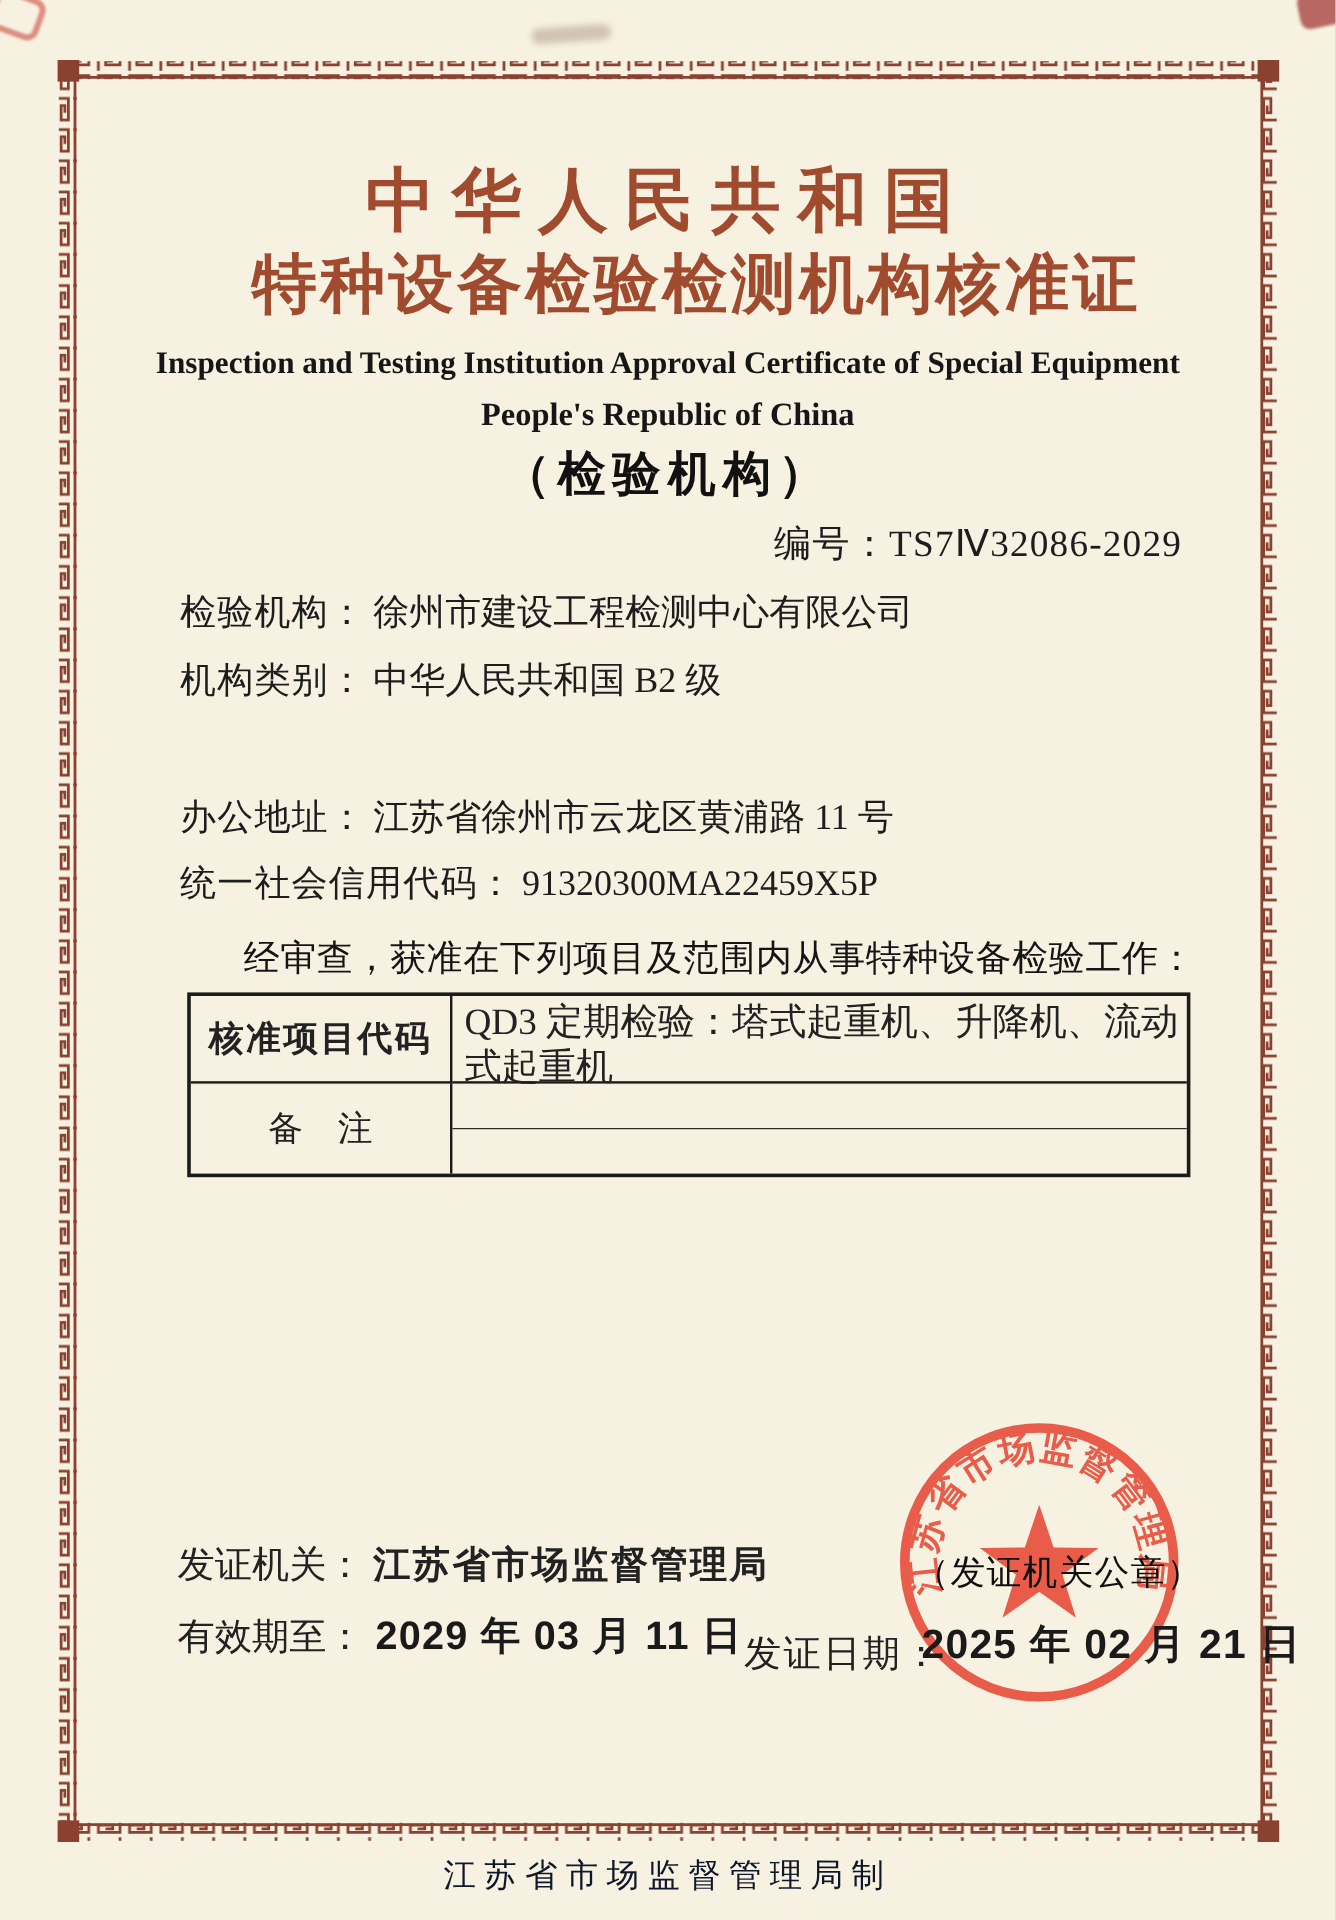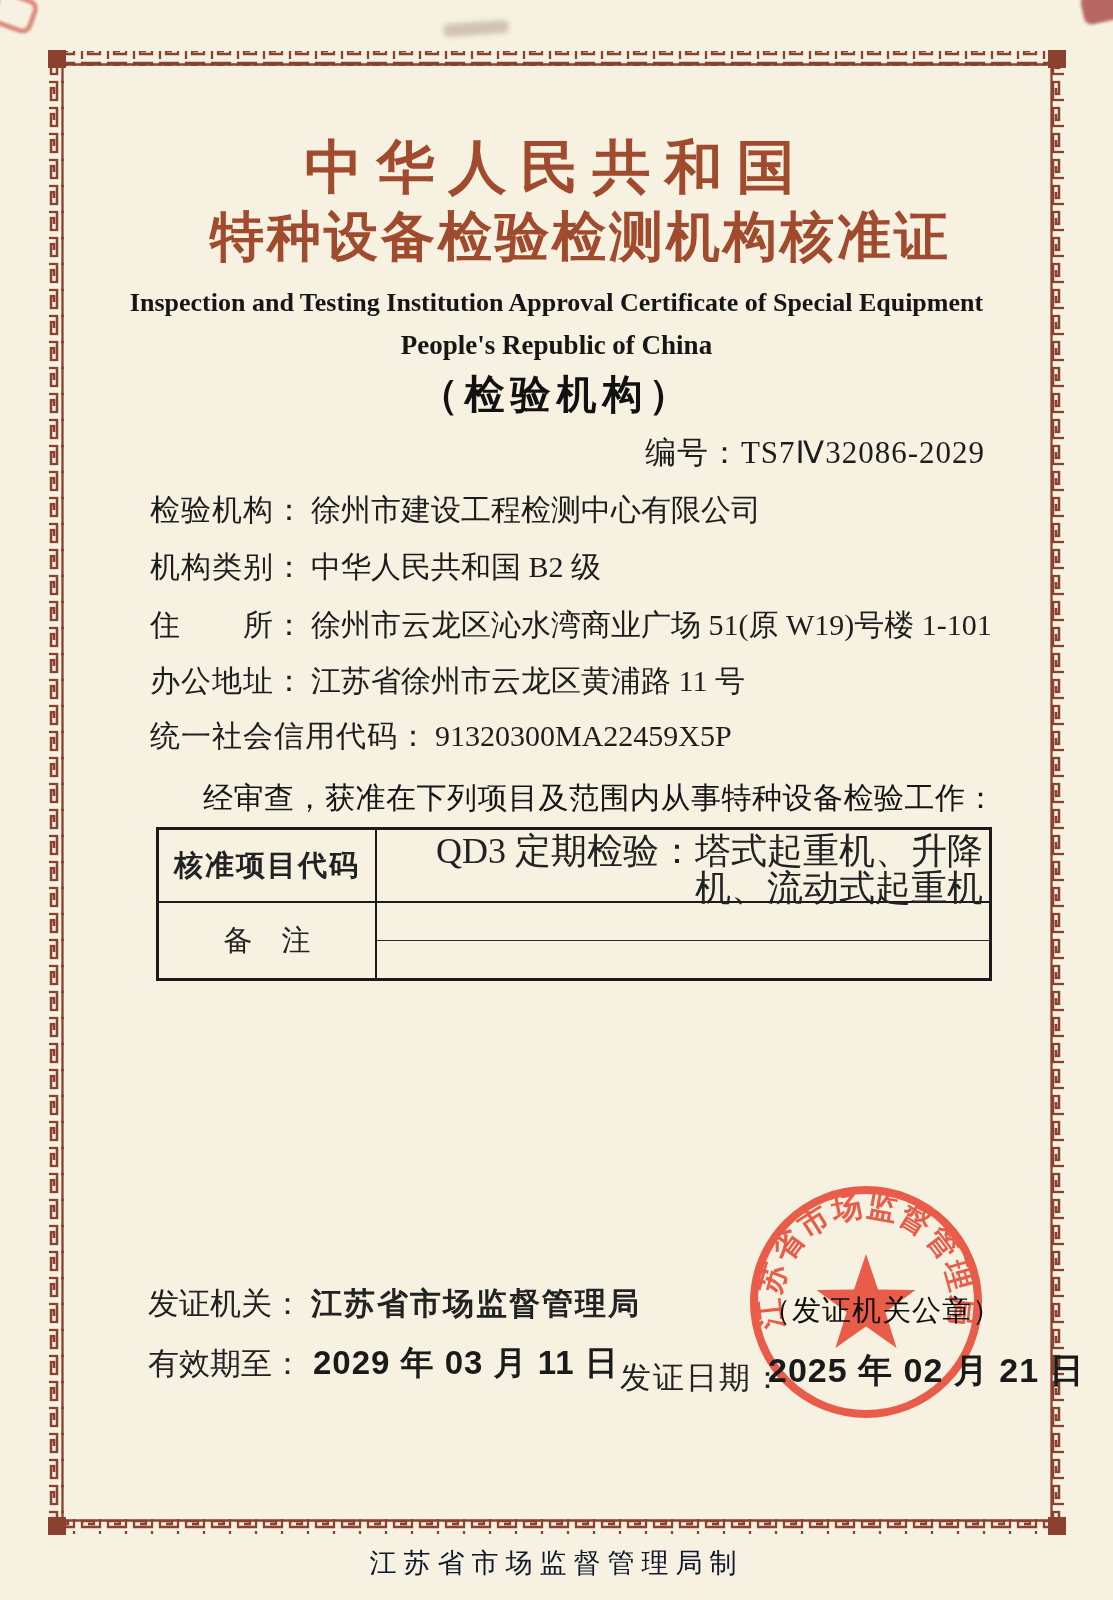--- a/index.html
+++ b/index.html
@@ -46,23 +46,22 @@
   }
   .cell{box-sizing:border-box;}
   .c-code-label{
     border-right:2px solid #1b1b1b;
     border-bottom:2px solid #1b1b1b;
     display:flex;align-items:center;justify-content:center;
     font-size:29px;font-weight:bold;letter-spacing:2px;
   }
   .c-code-value{
     border-bottom:2px solid #1b1b1b;
-    font-size:36px;line-height:37px;
+    font-size:31px;line-height:37px;
     padding:3px 6px 0 10px;
-    text-align:right;
   }
   .c-note-label{
     border-right:2px solid #1b1b1b;
     display:flex;align-items:center;justify-content:center;
     font-size:29px;
     font-family:Liberation Mono, monospace;
   }
   .c-note-value{display:flex;flex-direction:column;}
   .c-note-value .sub{flex:1;box-sizing:border-box;}
   .c-note-value .sub:first-child{border-bottom:1.5px solid #2a2a2a;}
@@ -162,23 +161,20 @@
   <div class="abs certno txt">
     <span>编号：</span><span>TS7Ⅳ32086-2029</span>
   </div>
 
   <div class="abs field f0 txt">
     <span class="lbl">检验机构：</span><span class="val">徐州市建设工程检测中心有限公司</span>
   </div>
   <div class="abs field f1 txt">
     <span class="lbl">机构类别：</span><span class="val">中华人民共和国 B2 级</span>
   </div>
-  <div class="abs field f2 txt">
-    <span class="lbl">住　　所：</span><span class="val">徐州市云龙区沁水湾商业广场 51(原 W19)号楼 1-101</span>
-  </div>
   <div class="abs field f3 txt">
     <span class="lbl">办公地址：</span><span class="val">江苏省徐州市云龙区黄浦路 11 号</span>
   </div>
   <div class="abs field f4 txt">
     <span class="lbl">统一社会信用代码：</span><span class="val">91320300MA22459X5P</span>
   </div>
 
   <div class="abs statement txt">经审查，获准在下列项目及范围内从事特种设备检验工作：</div>
 
   <div class="abs cert-table txt">

